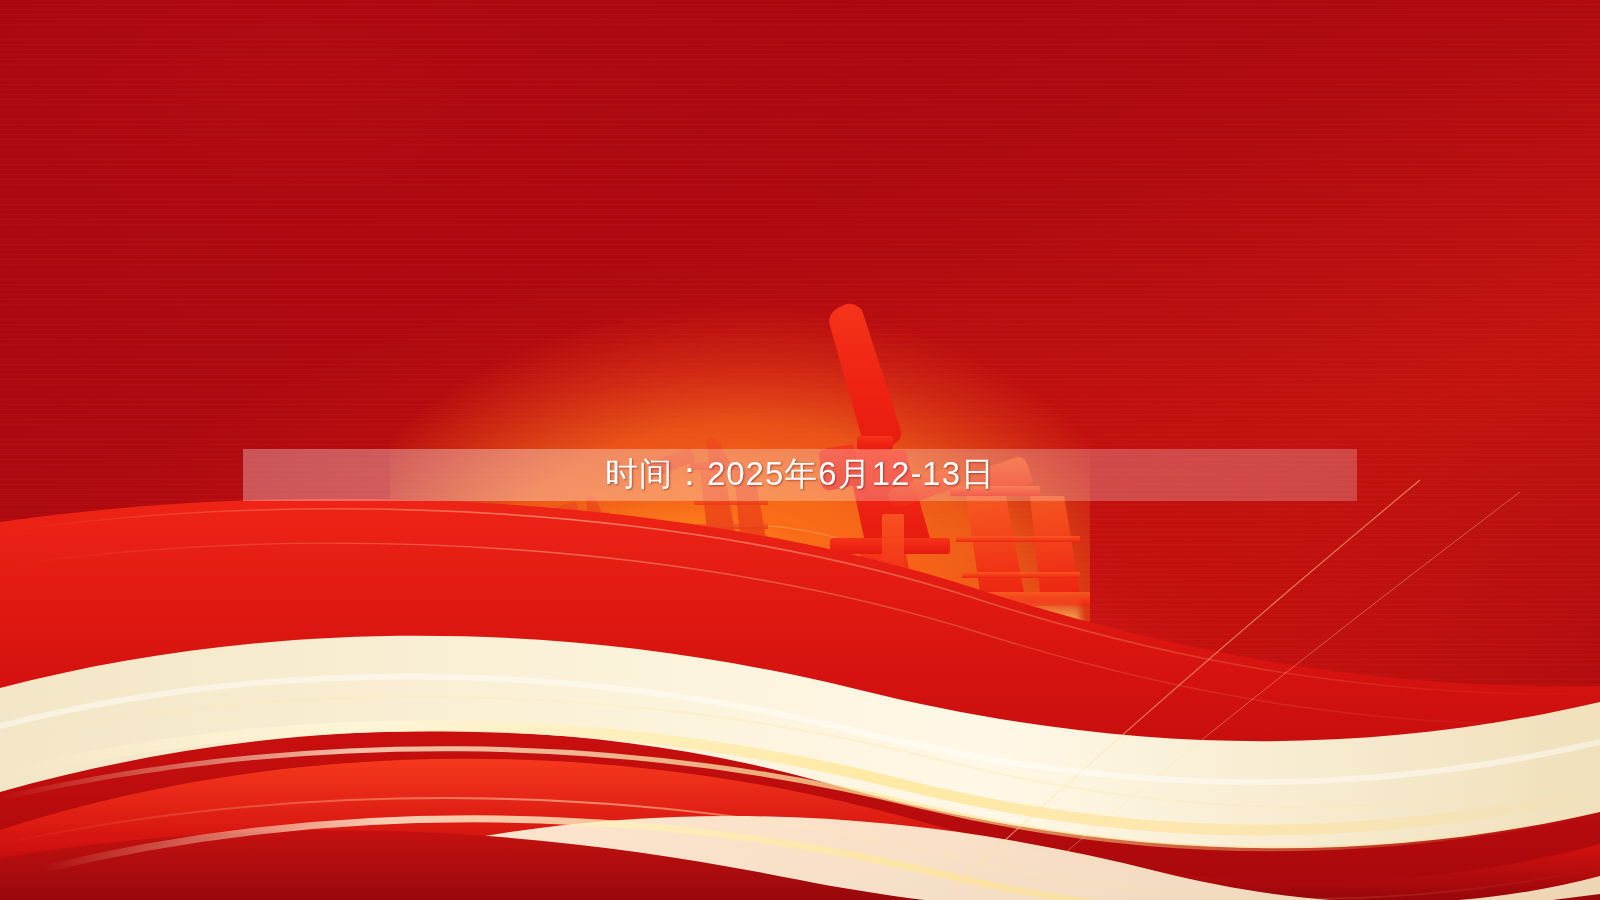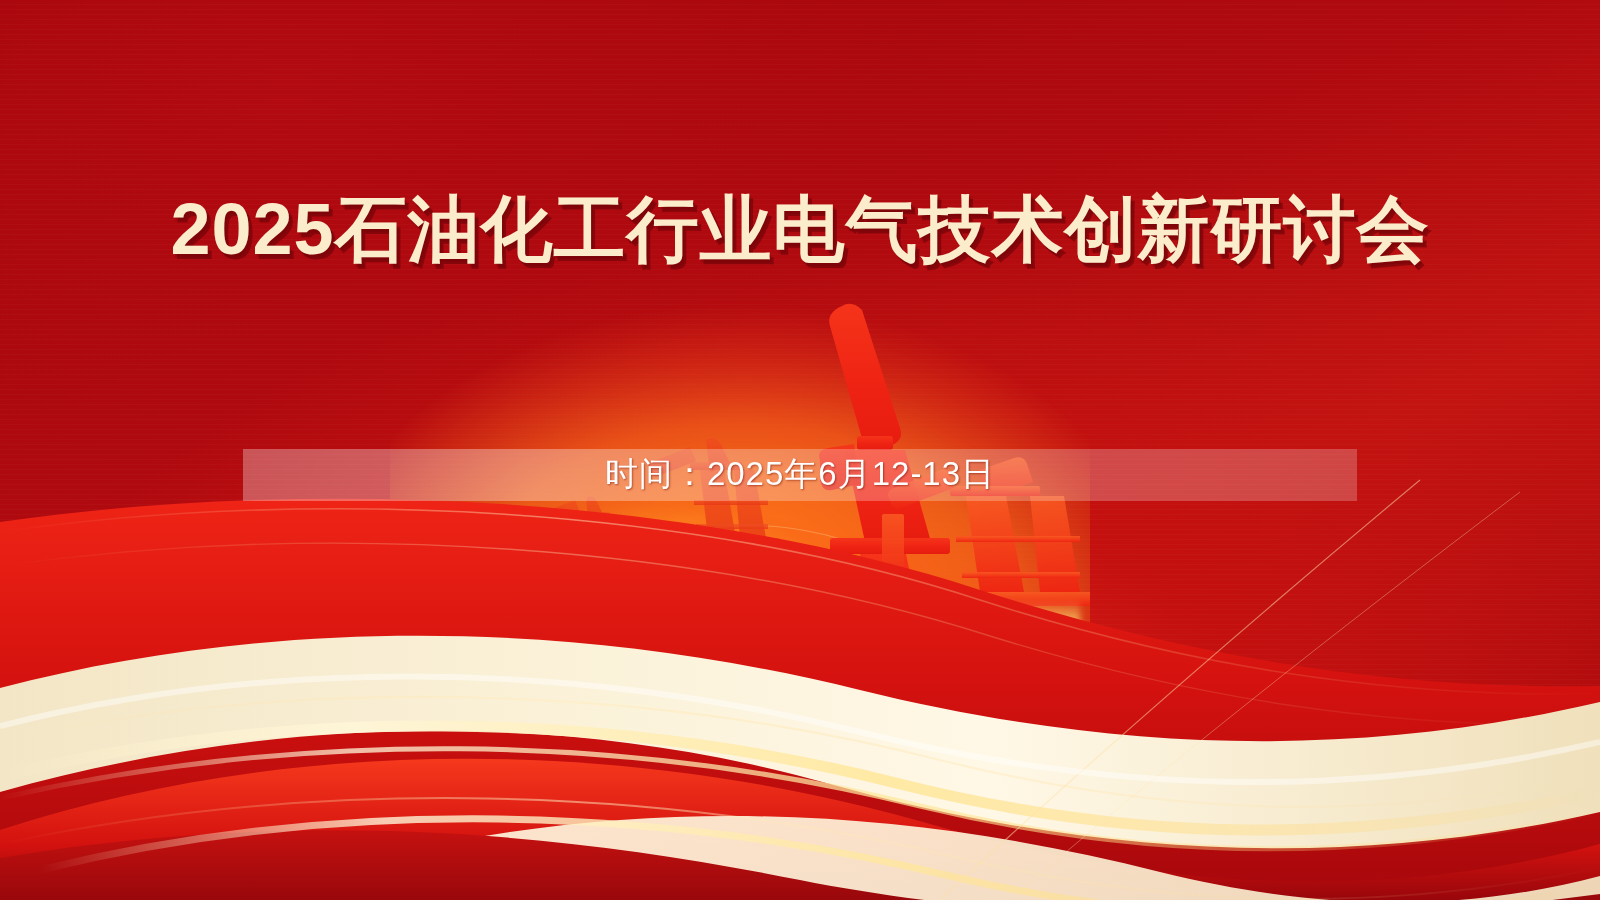--- a/index.html
+++ b/index.html
@@ -282,21 +282,20 @@
       <path d="M0 126 C 330 80, 700 104, 990 196 C 1190 258, 1390 290, 1600 284" stroke="url(#thinline)" stroke-width="1.4" fill="none" opacity=".42"></path>
 
       <path d="M940 460 C 1080 330, 1240 190, 1420 40" stroke="#ffe2a8" stroke-width="1.2" fill="none" opacity=".5"></path>
       <path d="M1010 460 C 1160 330, 1330 196, 1520 52" stroke="#ffe2a8" stroke-width="1" fill="none" opacity=".35"></path>
 
       <path d="M0 286 C 260 220, 560 218, 860 292 C 1120 356, 1360 358, 1600 302" stroke="#ffffff" stroke-width="6" fill="none" opacity=".45"></path>
     </svg>
   </div>
 
   <div class="title-block">
-    <div class="title-line l1">2025石油化工行业电气技术创新研讨会</div>
   </div>
 
   <div class="info-bar">
     <div class="info-inner">
       <span class="info-item">时间：2025年6月12-13日</span>
     </div>
   </div>
 
 </div>
 

